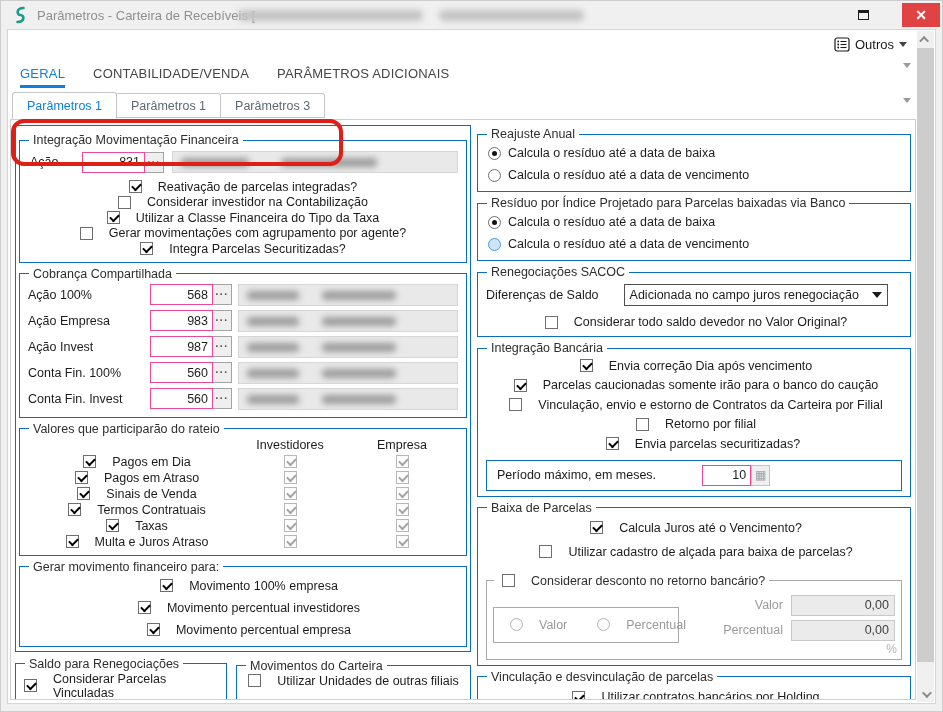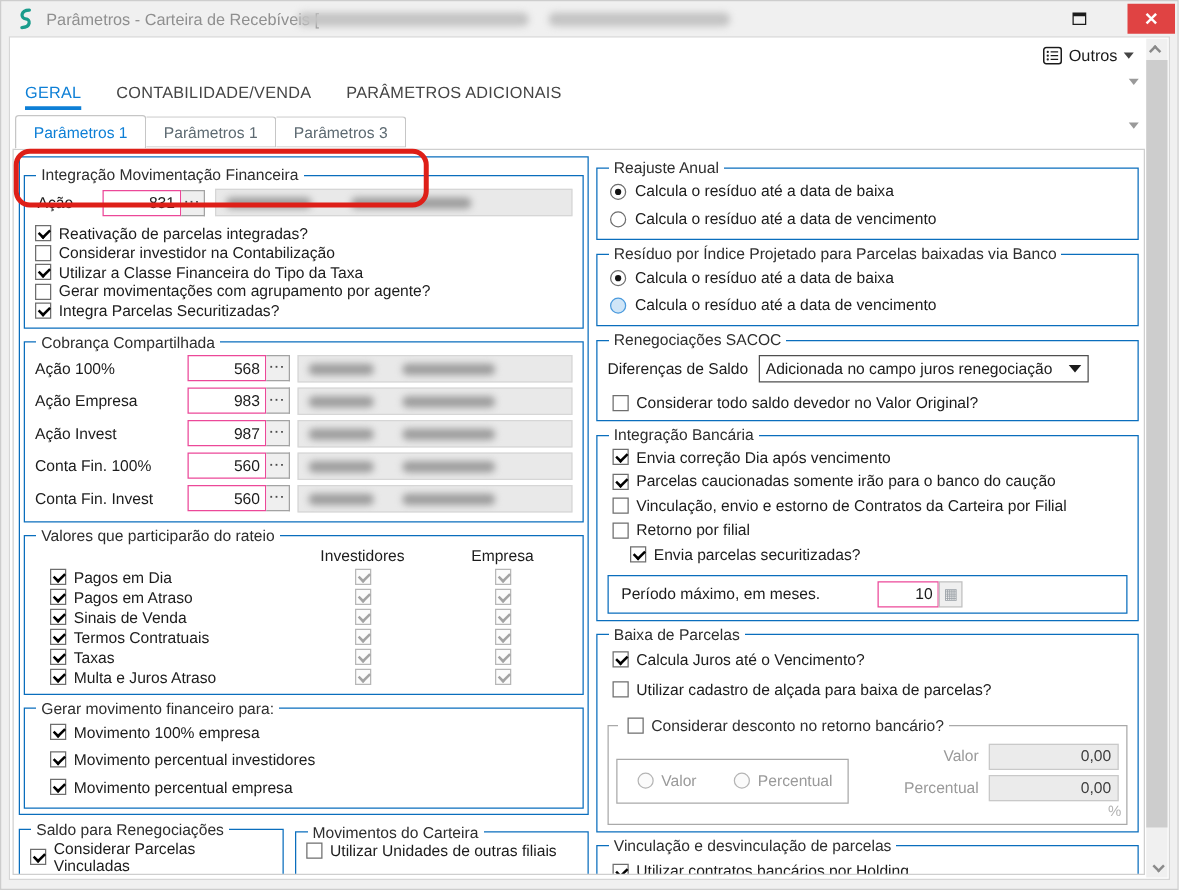--- a/index.html
+++ b/index.html
@@ -50,21 +50,21 @@
   
   .panel { position:absolute; left:2px; right:19px; top:89px; bottom:3px; border:1px solid #cfcfcf; background:#fff; padding:5px 4px 4px 4px; display:flex; gap:6px; overflow:hidden; }
   .col-left { width:456px; flex:none; display:flex; flex-direction:column; }
   .col-right { flex:1; display:flex; flex-direction:column; }
 
   fieldset { border:1px solid #0a6ebd; margin:4px 0 0 0; padding:1px 8px 5px 8px; min-width:0; }
   legend { font-size:12.5px; color:#2e2e2e; padding:0 4px; margin-left:1px; white-space:nowrap; }
   .lc-outer { border:1px solid #0a6ebd; padding:2px 3px 4px 3px; margin-bottom:5px; }
 
   
-  .cbrow { display:flex; align-items:center; gap:6px; }
+  .cbrow { display:flex; align-items:center; gap:16px;justify-content:center; }
   .cb { width:13px; height:13px; border:1px solid #6e6e6e; background:#fff; position:relative; flex:none; cursor:pointer; }
   .cb.on::after { content:""; position:absolute; left:2px; top:2px; width:7px; height:4px; border-left:2px solid #000; border-bottom:2px solid #000; transform:rotate(-45deg); }
   .cb.dis { border-color:#b7b7b7; background:#fbfbfb; cursor:default; }
   .cb.dis.on::after { border-color:#a3a3a3; }
   .rb { width:13px; height:13px; border:1px solid #6e6e6e; border-radius:50%; background:#fff; position:relative; flex:none; cursor:pointer; }
   .rb.on::after { content:""; position:absolute; inset:3px; border-radius:50%; background:#141414; }
   .rb.hl { background:#cfe5f7; border-color:#4a9add; }
   .rb.dis { border-color:#b5b5b5; background:#fbfbfb; cursor:default; }
   .dim { color:#9a9a9a; }
 
@@ -90,21 +90,21 @@
   .rateio-head { height:17px; text-align:center; }
   .rateio-grid .rowlab { padding-left:12px; }
   .rateio-grid .ccell { display:flex; justify-content:center; height:16px; align-items:center; }
   .gerar .cbrow { height:22px; padding-left:12px; }
   .bottomrow { display:flex; gap:9px; }
   .bottomrow fieldset:first-child { width:212px; flex:none; }
   .bottomrow fieldset:last-child { flex:1; }
 
   
   .radio-row { display:flex; align-items:center; gap:7px; height:22px; padding-left:2px; }
-  .sacoc-row { display:flex; align-items:center; gap:8px; margin-top:4px; }
+  .sacoc-row { display:flex; align-items:center; gap:25px; margin-top:4px; }
   .select { width:264px; height:22px; border:1px solid #4f4f4f; display:flex; align-items:center; justify-content:space-between; padding:0 5px; cursor:pointer; background:#fff; }
   .select .sel-caret { width:0; height:0; border-left:5px solid transparent; border-right:5px solid transparent; border-top:6px solid #1b1b1b; }
   .banc .cbrow { height:19.5px; padding-left:4px; }
   .banc .cbrow.indent { padding-left:18px; }
   .periodo { border:1px solid #0a6ebd; margin-top:6px; height:31px; display:flex; align-items:center; padding:0 10px; gap:14px; }
   .periodo .num { width:49px; }
   .calcbtn { width:19px; height:21px; border:1px solid #c2c2c2; background:#efefef; color:#9aa0a6; display:flex; align-items:center; justify-content:center; font-size:12px; cursor:pointer; }
   .baixa .cbrow { height:24px; padding-left:4px; }
   .desconto { border:1px solid #a9a9a9; margin-top:5px; padding:2px 6px 6px 6px; }
   .desconto legend { color:#2e2e2e; }

